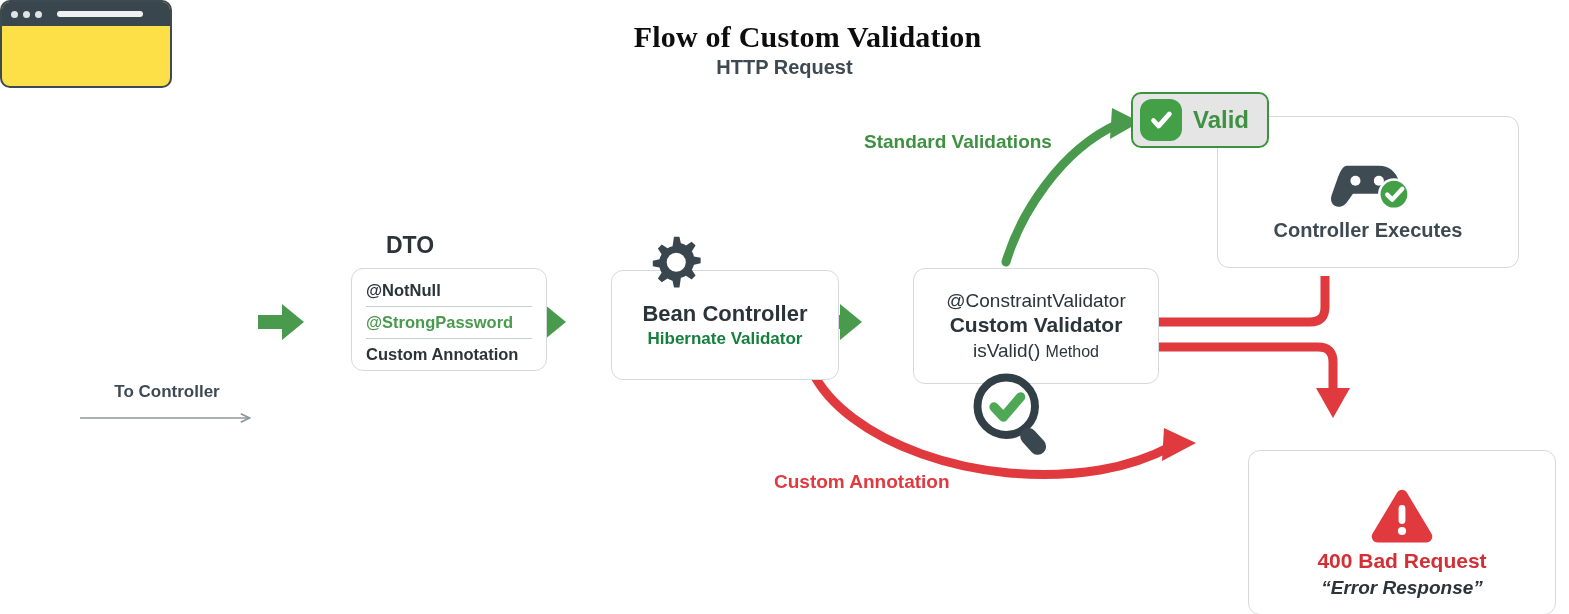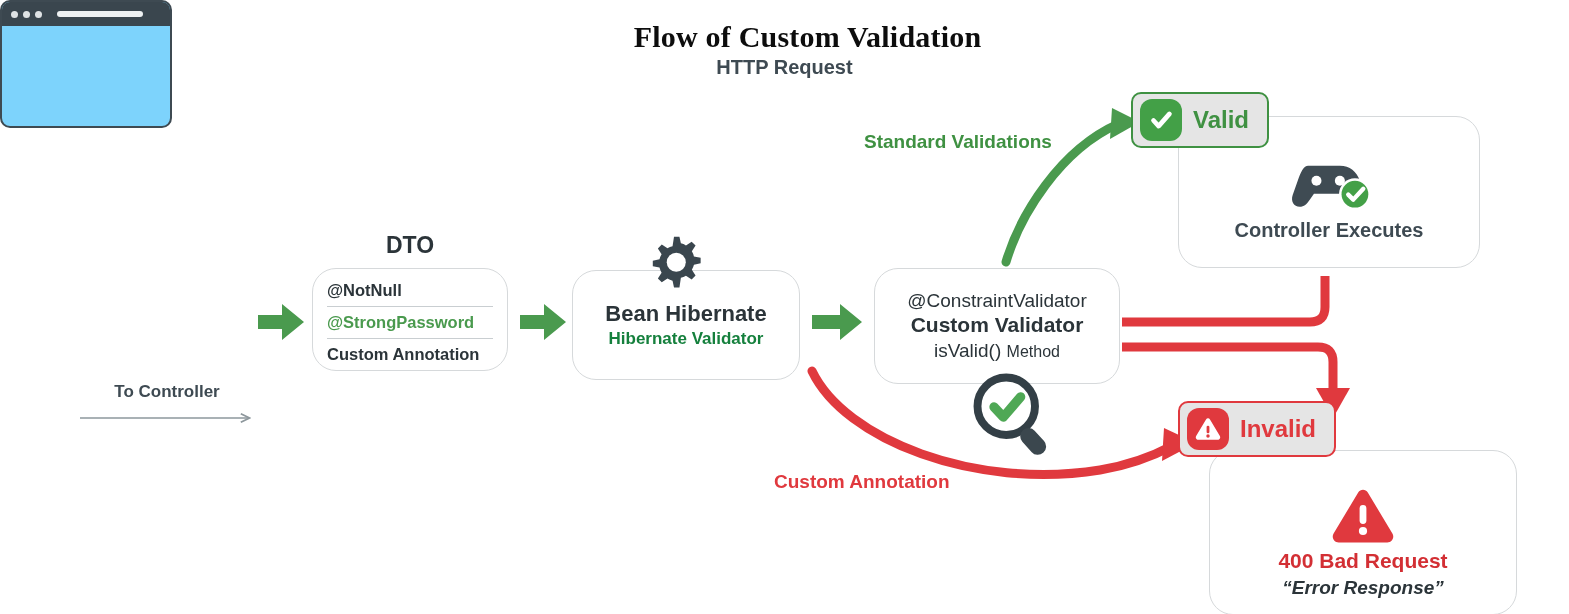--- a/index.html
+++ b/index.html
@@ -8,26 +8,27 @@
 
   
   #title{
     position:absolute;top:20px;left:0;width:1569px;text-align:center;
     font-family:"Liberation Serif",serif;font-weight:bold;font-size:30px;
     color:#0d0d0d;letter-spacing:.2px;margin-left:23px;
   }
 
   
   .card{
-    position:absolute;background:#fff;border:1.6px solid #d6d9db;border-radius:24px;
+    position:absolute;background:#fff;border:1.6px solid #d6d9db;border-radius:12px;
     box-sizing:border-box;
-  }
-
-  
-  #browser{left:78px;top:256px;width:172px;height:128px;border:2.4px solid #3e4a52;border-radius:10px;background:#7dd3fc;box-sizing:border-box;overflow:hidden;}
+    margin-left:39px;
+  }
+
+  
+  #browser{left:78px;top:256px;width:172px;height:88px;border:2.4px solid #3e4a52;border-radius:10px;background:#fde047;box-sizing:border-box;overflow:hidden;}
   #browser-bar{height:24px;background:#3a464e;display:flex;align-items:center;padding-left:9px;gap:5px;}
   .dot{width:7px;height:7px;border-radius:50%;background:#dfe3e5;}
   #url-pill{width:86px;height:6px;border-radius:3px;background:#eef1f2;margin-left:10px;}
   #browser-label{
     position:absolute;left:0;top:24px;width:100%;height:86px;display:flex;align-items:center;justify-content:center;
     font-size:20px;color:#3e4a52;font-weight:600;
   }
   #to-controller{
     position:absolute;left:78px;top:382px;width:178px;text-align:center;
     font-size:17px;font-weight:700;color:#3e4a52;
@@ -148,21 +149,21 @@
 
   <div id="dto-title">DTO</div>
   <div id="dto-box" class="card">
     <div class="dto-row">@NotNull</div>
     <div class="dto-row green">@StrongPassword</div>
     <div class="dto-row last">Custom Annotation</div>
   </div>
 
   <div id="bean-box" class="card">
     <div id="bean-inner">
-      <div id="bean-t1">Bean Hibernate</div>
+      <div id="bean-t1">Bean Controller</div>
       <div id="bean-t2">Hibernate Validator</div>
     </div>
   </div>
   <svg id="gear" viewBox="0 0 64 64">
     <path fill="#3a464e" d="M32 4 l6 0 1.6 7.4a21 21 0 0 1 5.6 2.3l6.3-4.1 4.3 4.3-4.1 6.3a21 21 0 0 1 2.3 5.6l7.4 1.6v6l-7.4 1.6a21 21 0 0 1-2.3 5.6l4.1 6.3-4.3 4.3-6.3-4.1a21 21 0 0 1-5.6 2.3L38 60h-6l-1.6-7.4a21 21 0 0 1-5.6-2.3l-6.3 4.1-4.3-4.3 4.1-6.3a21 21 0 0 1-2.3-5.6L8.6 36.6v-6l7.4-1.6a21 21 0 0 1 2.3-5.6l-4.1-6.3 4.3-4.3 6.3 4.1a21 21 0 0 1 5.6-2.3z"></path>
     <circle cx="34.5" cy="32.2" r="10.5" fill="#ffffff"></circle>
   </svg>
 
   <div id="cv-box" class="card">
     <div id="cv-inner">
@@ -206,25 +207,15 @@
       <svg id="warn-big" viewBox="0 0 66 58">
         <path fill="#e0393e" d="M28.2 5.5 L3.6 46.5c-2.4 4 .5 9 5.1 9h48.6c4.6 0 7.5-5 5.1-9L37.8 5.5c-2.2-3.8-7.4-3.8-9.6 0z"></path>
         <rect x="29.6" y="18" width="6.8" height="19" rx="3.4" fill="#fff"></rect>
         <circle cx="33" cy="44" r="4.1" fill="#fff"></circle>
       </svg>
       <div id="bad-request">400 Bad Request</div>
       <div id="err-response">“Error Response”</div>
     </div>
   </div>
 
-  <div id="invalid-pill" class="pill">
-    <span id="invalid-sq" class="badge-sq">
-      <svg viewBox="0 0 34 32" width="28" height="28">
-        <path fill="#fff" d="M14.6 4.5 L2.6 24.4c-1.2 2 .3 4.6 2.6 4.6h23.6c2.3 0 3.8-2.6 2.6-4.6L19.4 4.5c-1.1-1.9-3.7-1.9-4.8 0z"></path>
-        <rect x="15.3" y="12" width="3.4" height="9.2" rx="1.7" fill="#e0393e"></rect>
-        <circle cx="17" cy="24.4" r="2.1" fill="#e0393e"></circle>
-      </svg>
-    </span>
-    <span id="invalid-text">Invalid</span>
-  </div>
   <div id="custom-label">Custom Annotation</div>
 
 </div>
 
 </body></html>

